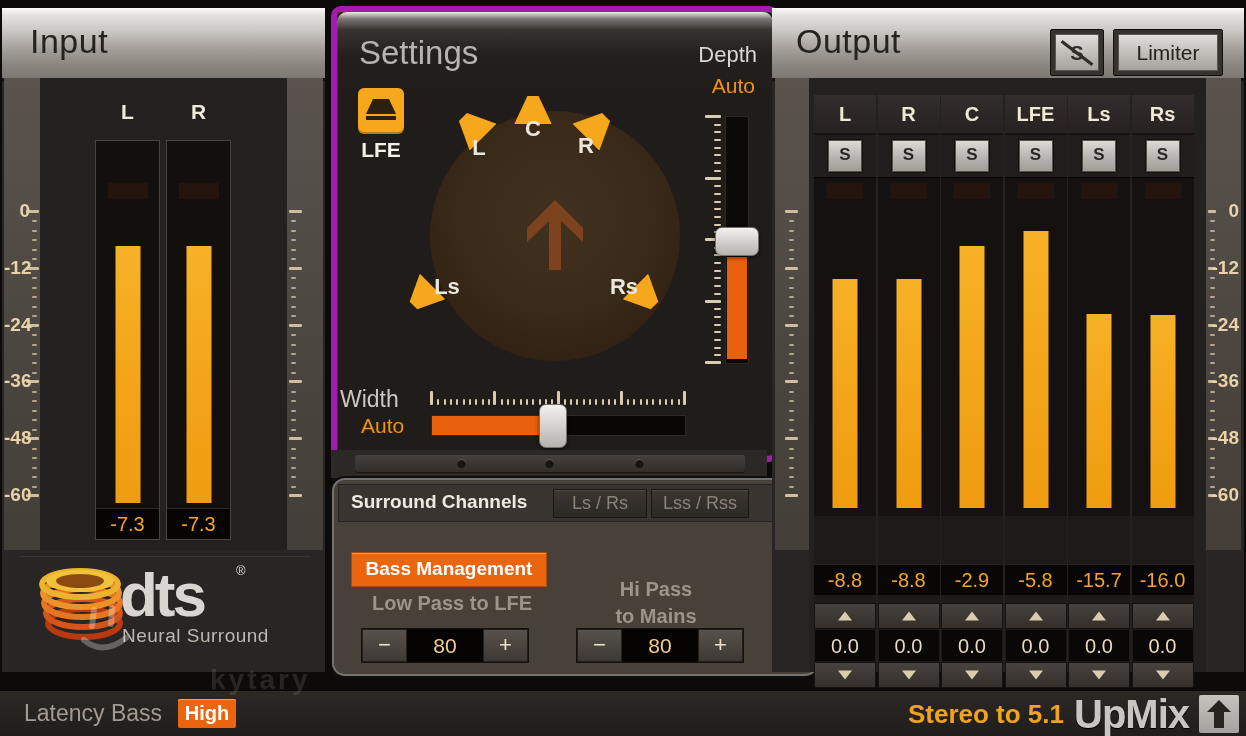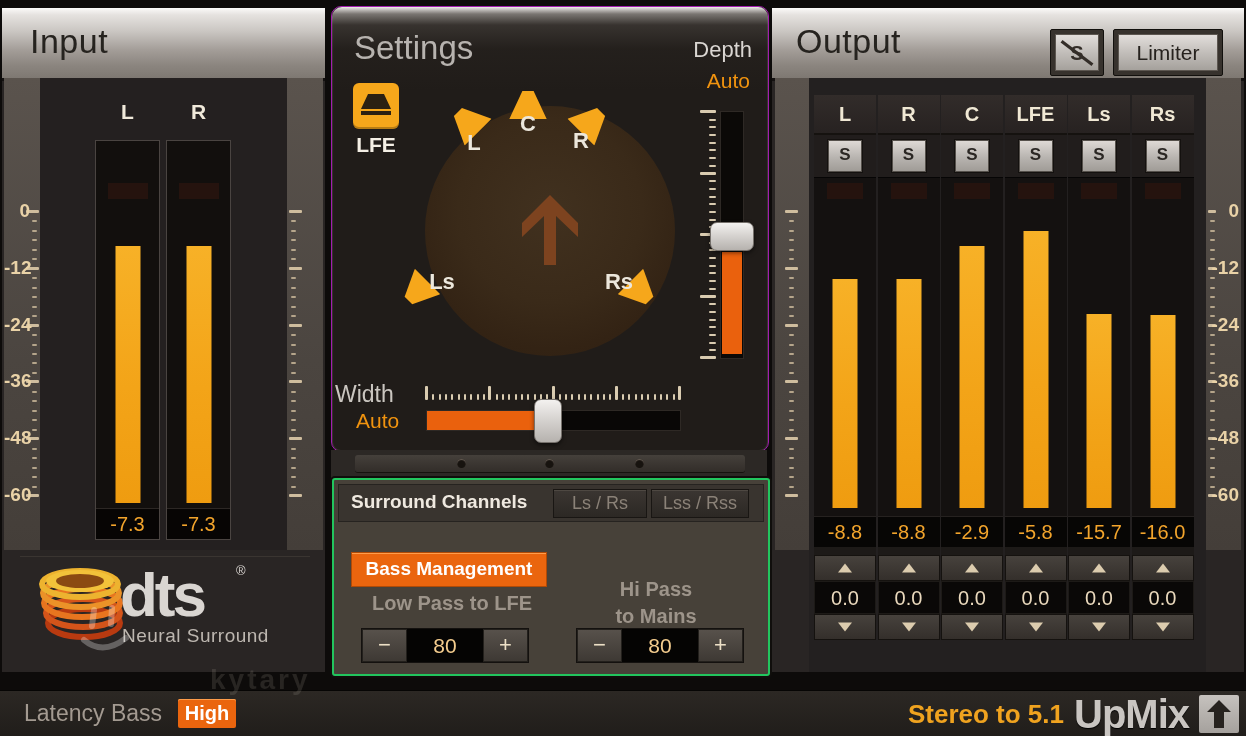--- a/index.html
+++ b/index.html
@@ -29,21 +29,21 @@
         background:linear-gradient(180deg,#f7b127 0%,#f3a418 55%,#ef9c10 100%);}
   .peak-value{position:absolute;left:0;right:0;bottom:0;height:30px;background:#070504;border-top:1px solid #2c2724;
               color:#f2a42c;font-size:20px;text-align:center;line-height:30px;}
   
   .dts-brand{position:absolute;left:18px;top:548px;width:290px;height:112px;border-top:1px solid #3a3531;}
   .dts-text{position:absolute;left:100px;top:2px;font-size:62px;font-weight:bold;color:#d9d5d1;letter-spacing:-3px;}
   .dts-reg{position:absolute;left:216px;top:6px;font-size:13px;color:#d9d5d1;}
   .dts-tagline{position:absolute;left:102px;top:68px;font-size:19px;color:#bdb7b0;letter-spacing:0.5px;}
   
   .settings{position:absolute;left:331px;top:6px;width:436px;height:444px;background:#201c19;
-            border:1px solid #a21caf;border-radius:10px;box-shadow:inset 0 0 0 1px #39342f;}
+            border:6px solid #a21caf;border-radius:10px;box-shadow:inset 0 0 0 1px #39342f;}
   .settings-glow{position:absolute;left:0;top:0;right:0;height:86px;border-radius:10px 10px 0 0;pointer-events:none;
     background:linear-gradient(180deg,rgba(248,246,244,.95) 0,rgba(195,191,187,.55) 7px,rgba(125,119,113,.25) 18px,rgba(70,64,58,.10) 42px,rgba(0,0,0,0) 84px);}
   .settings-title{position:absolute;left:22px;top:22px;font-size:33px;color:#b7b3af;}
   .depth-label{position:absolute;right:16px;top:30px;font-size:22px;color:#dad6d2;}
   .depth-mode{position:absolute;right:18px;top:62px;font-size:21px;color:#f0930f;}
   .lfe-btn{position:absolute;left:21px;top:76px;width:46px;height:46px;background:#f6a71b;border-radius:6px;
            box-shadow:inset 0 -2px 0 rgba(0,0,0,.25);}
   .lfe-label{position:absolute;left:13px;top:126px;width:62px;text-align:center;font-size:21px;font-weight:bold;color:#f4efe5;}
   .sound-field{position:absolute;left:93px;top:99px;width:250px;height:250px;border-radius:50%;
     background:radial-gradient(circle at 50% 42%,#41311f 0%,#3a2a19 48%,#332314 72%,#2d1e11 100%);}
@@ -67,21 +67,21 @@
   .depth-track{position:absolute;left:388px;top:104px;width:22px;height:246px;background:#0b0907;border:1px solid #2e2925;}
   .depth-fill{position:absolute;left:1px;right:1px;background:#ea610d;}
   .depth-handle{width:42px;height:27px;left:378px;}
   
   .mid-gap{position:absolute;left:331px;top:450px;width:436px;height:28px;background:#2c2825;}
   .screw-strip{position:absolute;left:355px;top:455px;width:390px;height:17px;border-radius:3px;
     background:linear-gradient(180deg,#45403b,#322d29);box-shadow:0 1px 0 #15120f;}
   .screw{position:absolute;top:4px;width:9px;height:9px;border-radius:50%;background:#17130f;box-shadow:inset 0 1px 1px #6a6058;}
   
   .surround{position:absolute;left:332px;top:478px;width:434px;height:194px;background:#474139;
-            border:2px solid #22c55e;border-radius:3px;box-shadow:0 0 0 2px #100e0c;}
+            border:2px solid #737373;border-radius:13px;box-shadow:0 0 0 2px #100e0c;padding-left:48px;}
   .surround-header{position:absolute;left:4px;top:4px;right:4px;height:36px;background:#39342f;border:1px solid #262320;}
   .surround-title{position:absolute;left:12px;top:6px;font-size:19px;font-weight:bold;color:#efe9e0;}
   .mode-btn{position:absolute;top:4px;height:27px;background:linear-gradient(180deg,#3b3632,#2c2824);
     border:1px solid #191613;box-shadow:inset 0 1px 0 #4e4842;color:#8b8278;font-size:18px;font-weight:normal;
     text-align:center;line-height:27px;}
   .bass-btn{position:absolute;left:17px;top:72px;width:194px;height:33px;background:#ea650e;border:1px solid #b04a06;
     box-shadow:inset 0 1px 0 #ff9d4b;color:#fff;font-size:19px;font-weight:bold;text-align:center;line-height:32px;}
   .sur-label{position:absolute;color:#9d948a;font-size:20px;font-weight:bold;text-align:center;}
   .stepper{position:absolute;height:33px;display:flex;border:1px solid #14110f;background:#060504;}
   .step-btn{width:45px;background:linear-gradient(180deg,#57514b,#3e3934);border:1px solid #23201c;
@@ -95,21 +95,21 @@
   .out-cols{position:absolute;left:42px;top:87px;width:381px;height:541px;display:flex;gap:1.5px;}
   .out-col{position:relative;width:62px;background:#1d1a18;}
   .oc-label{height:38px;background:linear-gradient(180deg,#322c2a,#272221);border-bottom:2px solid #15120f;
     text-align:center;line-height:38px;font-size:20px;font-weight:bold;color:#f0e8d4;}
   .oc-solo{height:42px;background:#211d1c;position:relative;}
   .solo-btn{position:absolute;left:50%;top:5px;transform:translateX(-50%);width:32px;height:30px;
     background:linear-gradient(180deg,#ded9d5 0%,#b8b4b0 55%,#a09c97 100%);border:1px solid #55504b;
     box-shadow:0 0 0 1px #14110f;font-size:17px;font-weight:bold;color:#2b2724;text-align:center;line-height:28px;}
   .oc-well{position:relative;height:338px;background:#141110;border-top:1px solid #060505;overflow:hidden;}
   .oc-well .peak-block{width:36px;top:5px;}
-  .oc-peak{height:30px;background:#070605;color:#f2a42c;font-size:20px;text-align:center;line-height:30px;border-top:1px solid #262220;}
+  .oc-peak{height:30px;background:#070605;color:#f2a42c;font-size:20px;text-align:center;line-height:30px;border-top:1px solid #262220;margin-top:48px;}
   .oc-gap{height:8px;}
   .nudge{height:26px;background:linear-gradient(180deg,#47423d,#342f2b);border:1px solid #15120f;
     box-sizing:border-box;position:relative;}
   .tri{position:absolute;left:50%;top:50%;transform:translate(-50%,-50%);width:0;height:0;}
   .tri-up{border-left:7px solid transparent;border-right:7px solid transparent;border-bottom:9px solid #dcccae;}
   .tri-down{border-left:7px solid transparent;border-right:7px solid transparent;border-top:9px solid #dcccae;}
   .oc-trim{height:33px;background:#0a0807;color:#ead9bd;font-size:20px;text-align:center;line-height:33px;border:1px solid #1d1a17;box-sizing:border-box;}
   
   .footer{position:absolute;left:0;top:690px;width:1246px;height:46px;
     background:linear-gradient(180deg,#2c2824,#201d1a);border-top:1px solid #060504;}

